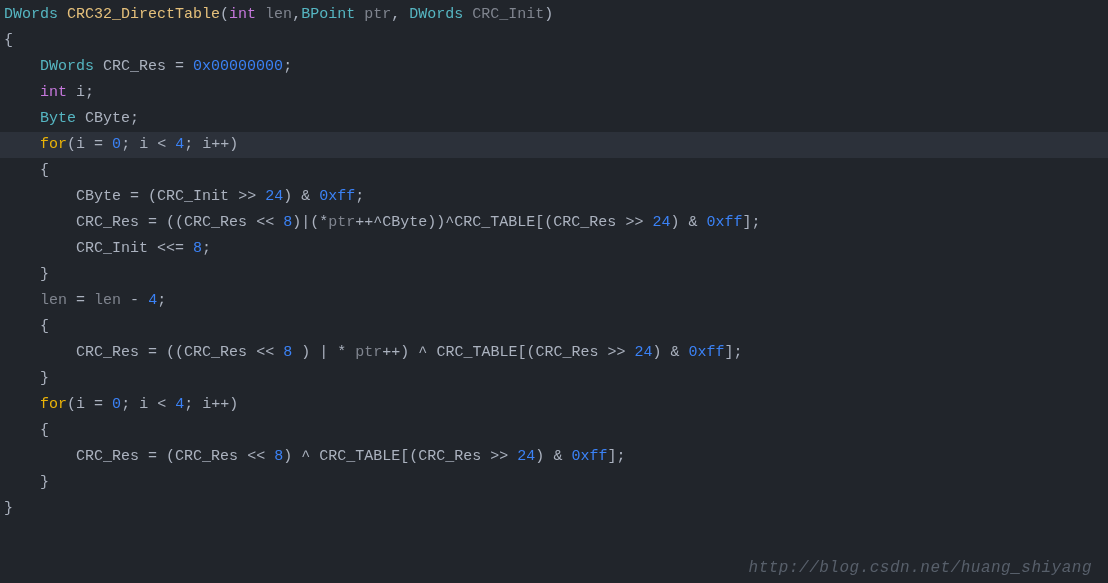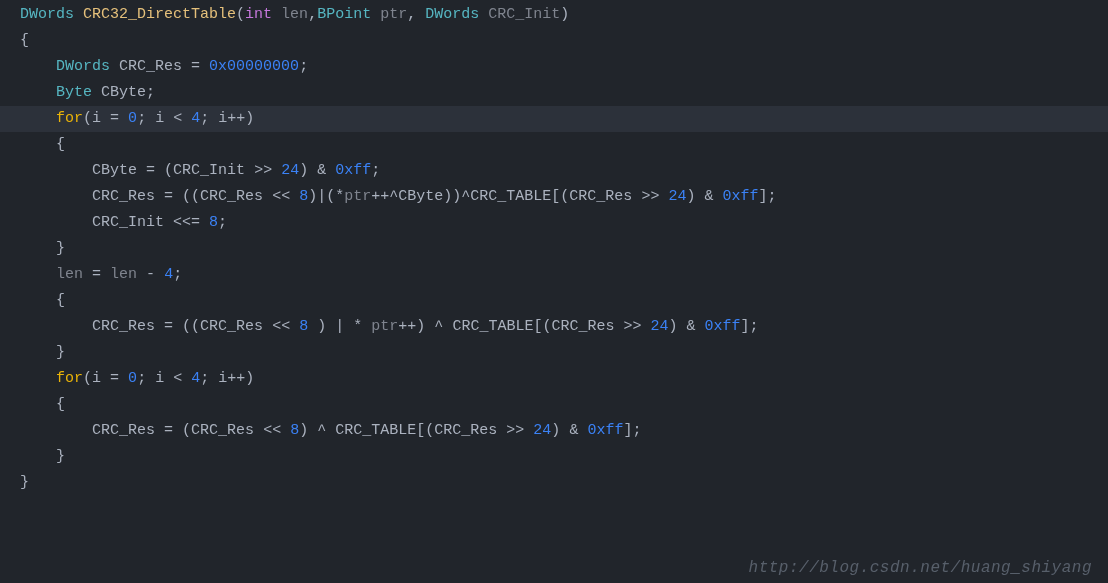--- a/index.html
+++ b/index.html
@@ -18,21 +18,21 @@
     position: relative;
     width: 100%;
     height: 100%;
     padding-top: 2px;
   }
   .line {
     display: block;
     white-space: pre;
     line-height: 26px;
     height: 26px;
-    padding-left: 20px;
+    padding-left: 4px;
   }
   .line.highlight {
     background: #2c313a;
   }
   
   .tk-type     { color: #56b6c2; }  
   .tk-func     { color: #e5c07b; }  
   .tk-kw       { color: #eab308; }  
   .tk-int      { color: #c678dd; }  
   .tk-ident    { color: #abb2bf; }  
@@ -54,20 +54,21 @@
     margin-left: 47px;
   }
 </style>
 </head>
 <body>
 
 <div class="editor" id="editor">
     <div class="line"><span></span><span class="tk-type">DWords</span><span class="tk-op"> </span><span class="tk-func">CRC32_DirectTable</span><span class="tk-punc">(</span><span class="tk-int">int</span><span class="tk-op"> </span><span class="tk-param">len</span><span class="tk-punc">,</span><span class="tk-type">BPoint</span><span class="tk-op"> </span><span class="tk-param">ptr</span><span class="tk-punc">, </span><span class="tk-type">DWords</span><span class="tk-op"> </span><span class="tk-param">CRC_Init</span><span class="tk-punc">)</span></div>
     <div class="line"><span></span><span class="tk-brace">{</span></div>
     <div class="line"><span>    </span><span class="tk-type">DWords</span><span class="tk-op"> </span><span class="tk-ident">CRC_Res</span><span class="tk-op"> </span><span class="tk-op">=</span><span class="tk-op"> </span><span class="tk-num">0x00000000</span><span class="tk-punc">;</span></div>
+    <div class="line"><span>    </span><span class="tk-int">int</span><span class="tk-op"> </span><span class="tk-ident">i</span><span class="tk-punc">;</span></div>
     <div class="line"><span>    </span><span class="tk-type">Byte</span><span class="tk-op"> </span><span class="tk-ident">CByte</span><span class="tk-punc">;</span></div>
     <div class="line highlight"><span>    </span><span class="tk-kw">for</span><span class="tk-punc">(</span><span class="tk-ident">i</span><span class="tk-op"> </span><span class="tk-op">=</span><span class="tk-op"> </span><span class="tk-num">0</span><span class="tk-punc">; </span><span class="tk-ident">i</span><span class="tk-op"> </span><span class="tk-op">&lt;</span><span class="tk-op"> </span><span class="tk-num">4</span><span class="tk-punc">; </span><span class="tk-ident">i</span><span class="tk-op">++</span><span class="tk-punc">)</span></div>
     <div class="line"><span>    </span><span class="tk-brace">{</span></div>
     <div class="line"><span>        </span><span class="tk-ident">CByte</span><span class="tk-op"> </span><span class="tk-op">=</span><span class="tk-op"> </span><span class="tk-punc">(</span><span class="tk-ident">CRC_Init</span><span class="tk-op"> </span><span class="tk-op">&gt;&gt;</span><span class="tk-op"> </span><span class="tk-num">24</span><span class="tk-punc">)</span><span class="tk-op"> </span><span class="tk-op">&amp;</span><span class="tk-op"> </span><span class="tk-num">0xff</span><span class="tk-punc">;</span></div>
     <div class="line"><span>        </span><span class="tk-ident">CRC_Res</span><span class="tk-op"> </span><span class="tk-op">=</span><span class="tk-op"> </span><span class="tk-punc">((</span><span class="tk-ident">CRC_Res</span><span class="tk-op"> </span><span class="tk-op">&lt;&lt;</span><span class="tk-op"> </span><span class="tk-num">8</span><span class="tk-punc">)</span><span class="tk-op">|</span><span class="tk-punc">(</span><span class="tk-op">*</span><span class="tk-param">ptr</span><span class="tk-op">++</span><span class="tk-op">^</span><span class="tk-ident">CByte</span><span class="tk-punc">))</span><span class="tk-op">^</span><span class="tk-ident">CRC_TABLE</span><span class="tk-punc">[(</span><span class="tk-ident">CRC_Res</span><span class="tk-op"> </span><span class="tk-op">&gt;&gt;</span><span class="tk-op"> </span><span class="tk-num">24</span><span class="tk-punc">)</span><span class="tk-op"> </span><span class="tk-op">&amp;</span><span class="tk-op"> </span><span class="tk-num">0xff</span><span class="tk-punc">];</span></div>
     <div class="line"><span>        </span><span class="tk-ident">CRC_Init</span><span class="tk-op"> </span><span class="tk-op">&lt;&lt;=</span><span class="tk-op"> </span><span class="tk-num">8</span><span class="tk-punc">;</span></div>
     <div class="line"><span>    </span><span class="tk-brace">}</span></div>
     <div class="line"><span>    </span><span class="tk-param">len</span><span class="tk-op"> </span><span class="tk-op">=</span><span class="tk-op"> </span><span class="tk-param">len</span><span class="tk-op"> </span><span class="tk-op">-</span><span class="tk-op"> </span><span class="tk-num">4</span><span class="tk-punc">;</span></div>
     <div class="line"><span>    </span><span class="tk-brace">{</span></div>
     <div class="line"><span>        </span><span class="tk-ident">CRC_Res</span><span class="tk-op"> </span><span class="tk-op">=</span><span class="tk-op"> </span><span class="tk-punc">((</span><span class="tk-ident">CRC_Res</span><span class="tk-op"> </span><span class="tk-op">&lt;&lt;</span><span class="tk-op"> </span><span class="tk-num">8</span><span class="tk-op"> </span><span class="tk-punc">)</span><span class="tk-op"> </span><span class="tk-op">|</span><span class="tk-op"> </span><span class="tk-op">*</span><span class="tk-op"> </span><span class="tk-param">ptr</span><span class="tk-op">++</span><span class="tk-punc">)</span><span class="tk-op"> </span><span class="tk-op">^</span><span class="tk-op"> </span><span class="tk-ident">CRC_TABLE</span><span class="tk-punc">[(</span><span class="tk-ident">CRC_Res</span><span class="tk-op"> </span><span class="tk-op">&gt;&gt;</span><span class="tk-op"> </span><span class="tk-num">24</span><span class="tk-punc">)</span><span class="tk-op"> </span><span class="tk-op">&amp;</span><span class="tk-op"> </span><span class="tk-num">0xff</span><span class="tk-punc">];</span></div>

